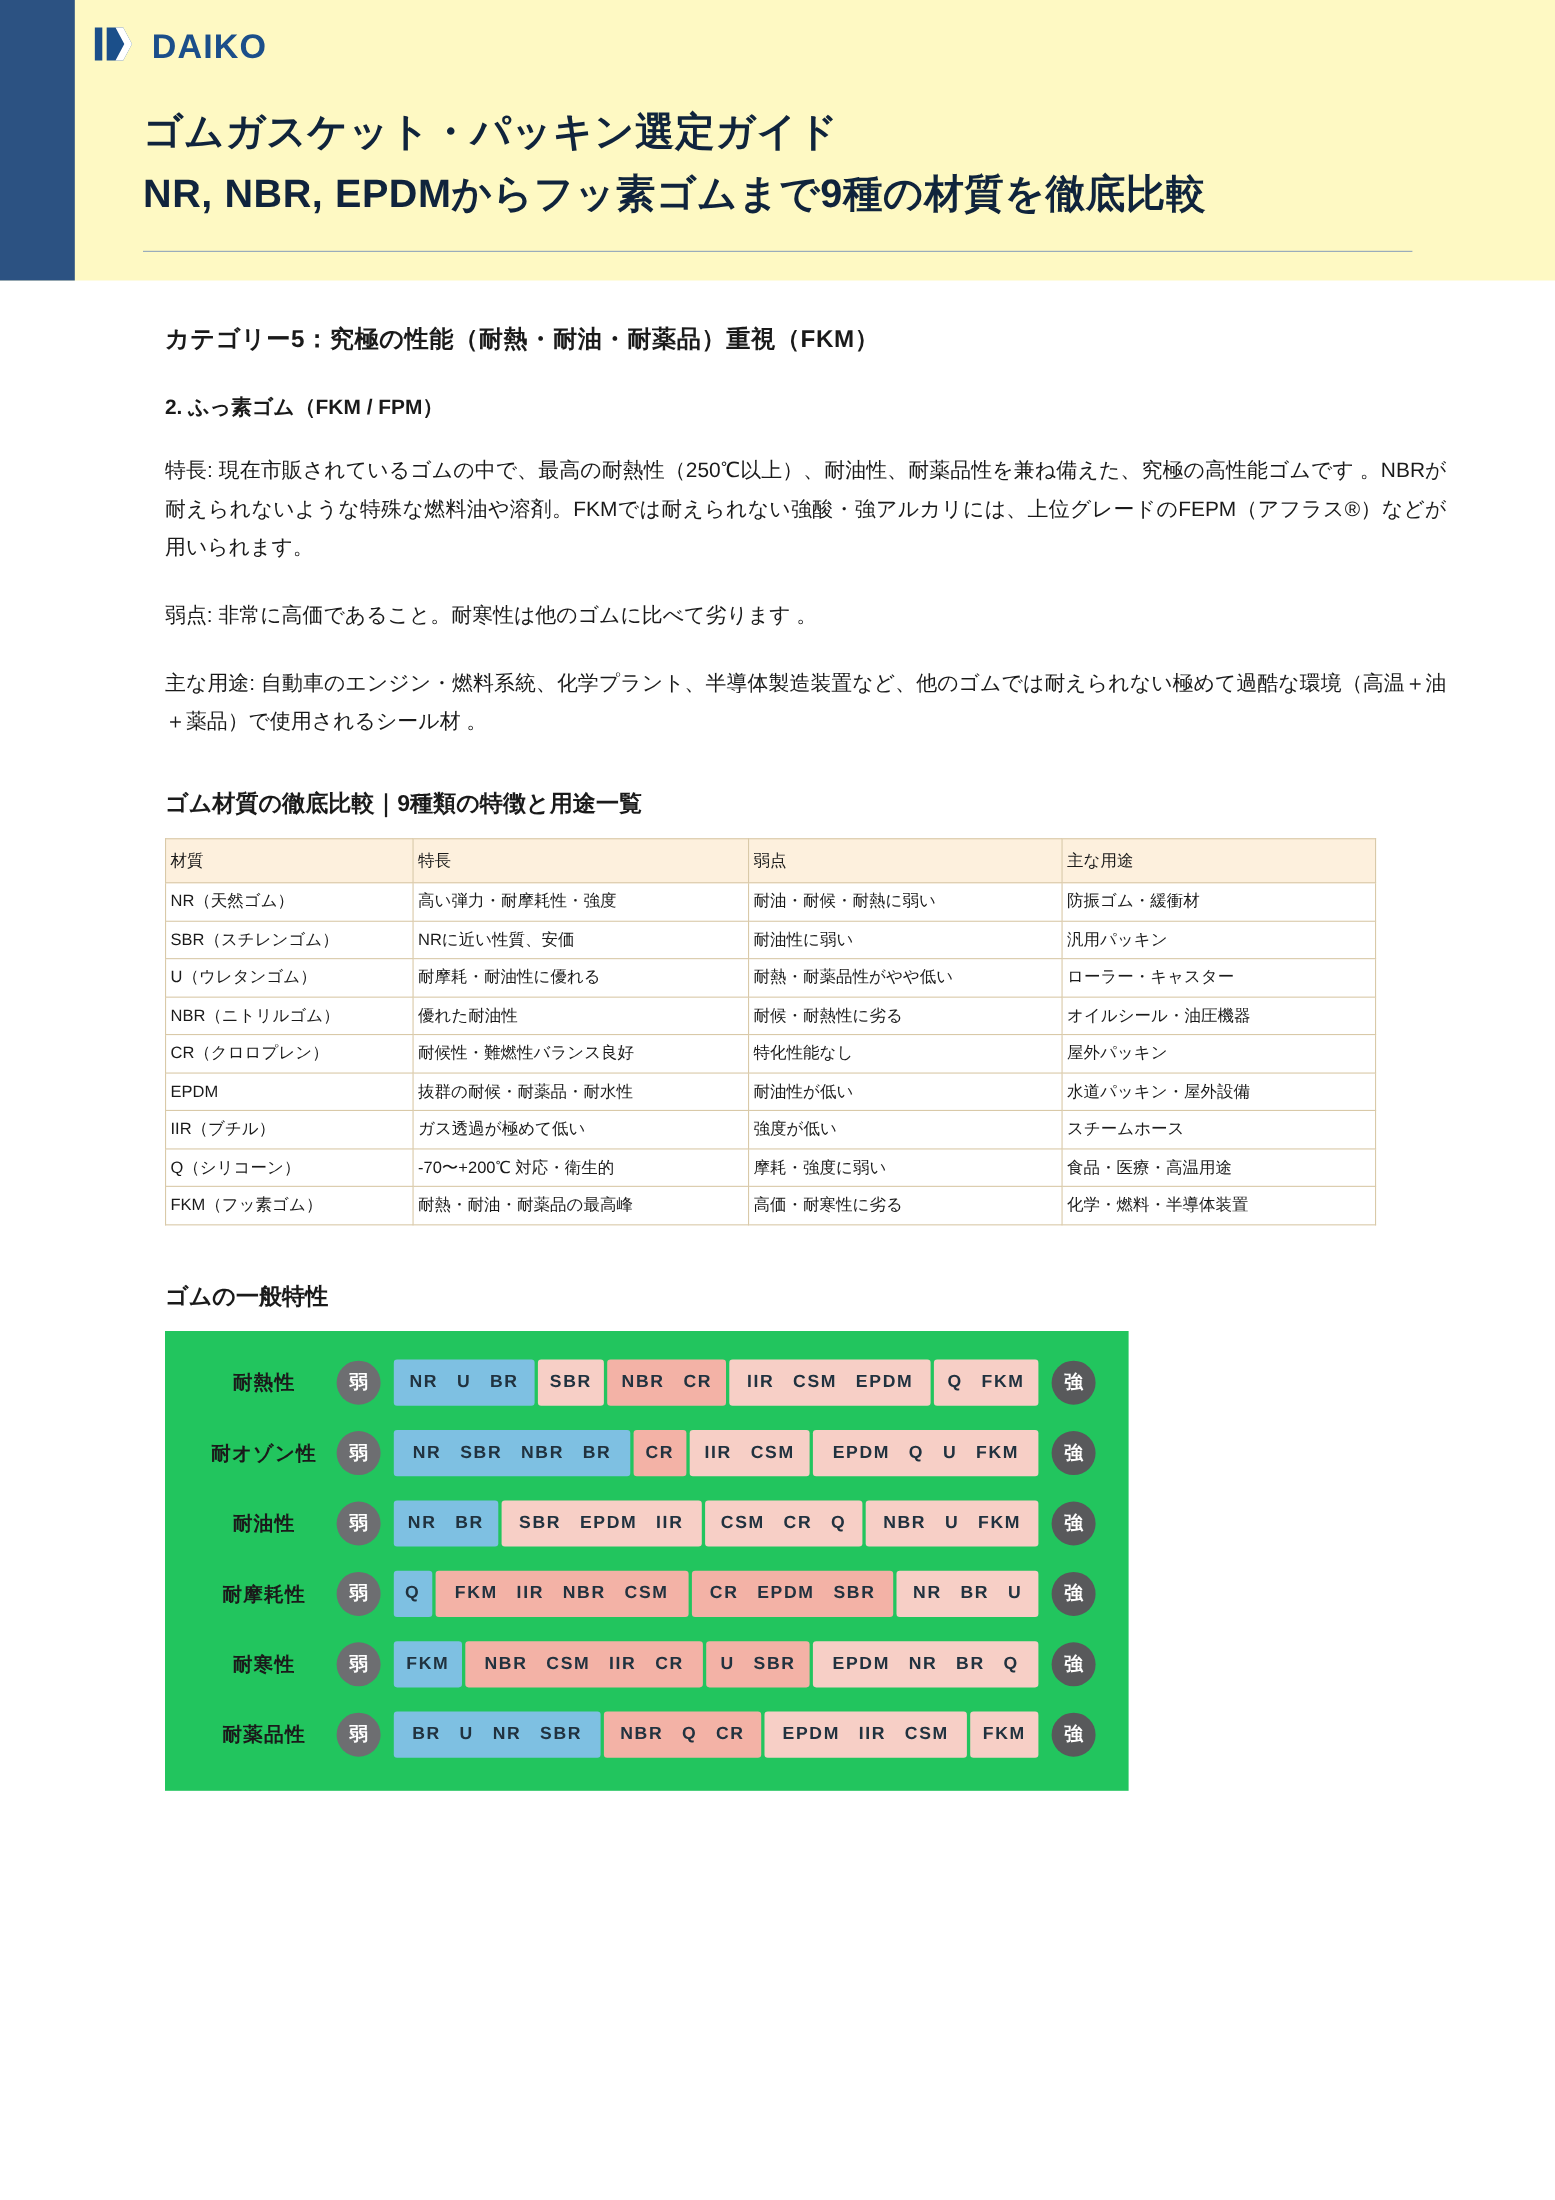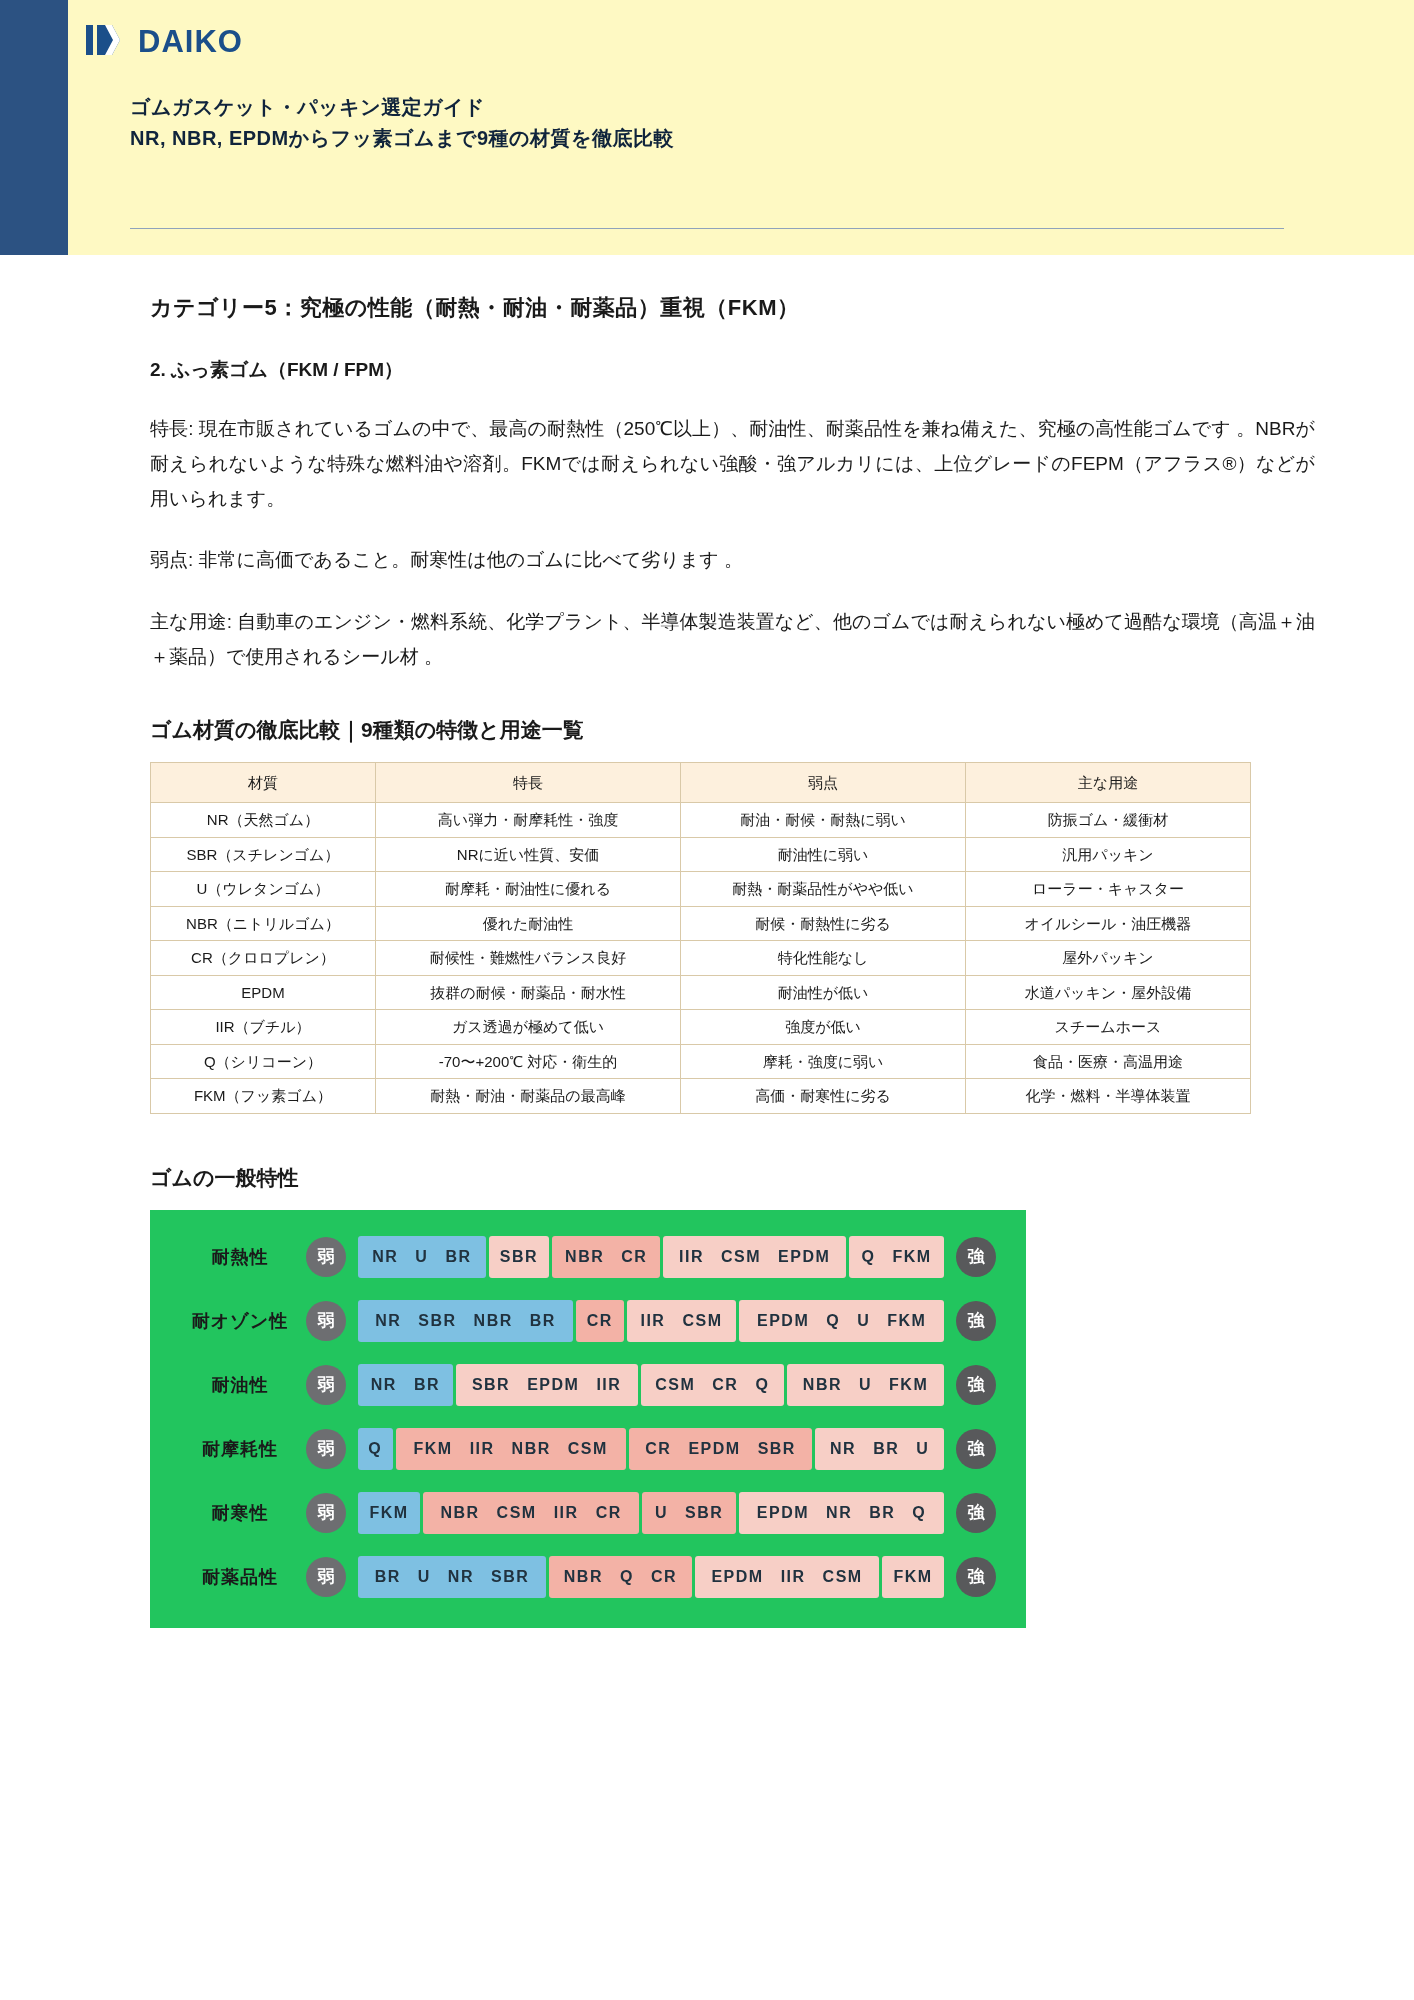--- a/index.html
+++ b/index.html
@@ -46,21 +46,21 @@
   .logo-text {
     font-size: 31px;
     font-weight: bold;
     color: #1b4f8a;
     letter-spacing: 1px;
   }
   .header-title {
     position: absolute;
     left: 62px;
     top: 92px;
-    font-size: 20px;
+    font-size: 36px;
     font-weight: bold;
     line-height: 1.55;
     color: #10243c;
     letter-spacing: 0.5px;
   }
   .header-rule {
     position: absolute;
     left: 62px;
     right: 130px;
     top: 228px;
@@ -97,21 +97,21 @@
     margin: 42px 0 18px 0;
   }
   table.spec {
     border-collapse: collapse;
     width: 1100px;
     font-size: 15px;
     table-layout: fixed;
   }
   table.spec th, table.spec td {
     border: 1px solid #d9c9a8;
-    text-align: center;
+    text-align: left;
     padding: 7px 4px;
     line-height: 1.3;
     margin-left: 32px;
   }
   table.spec thead th {
     background: #fdf0dd;
     font-weight: normal;
     padding: 10px 4px;
   }
   table.spec col.c1 { width: 225px; }

